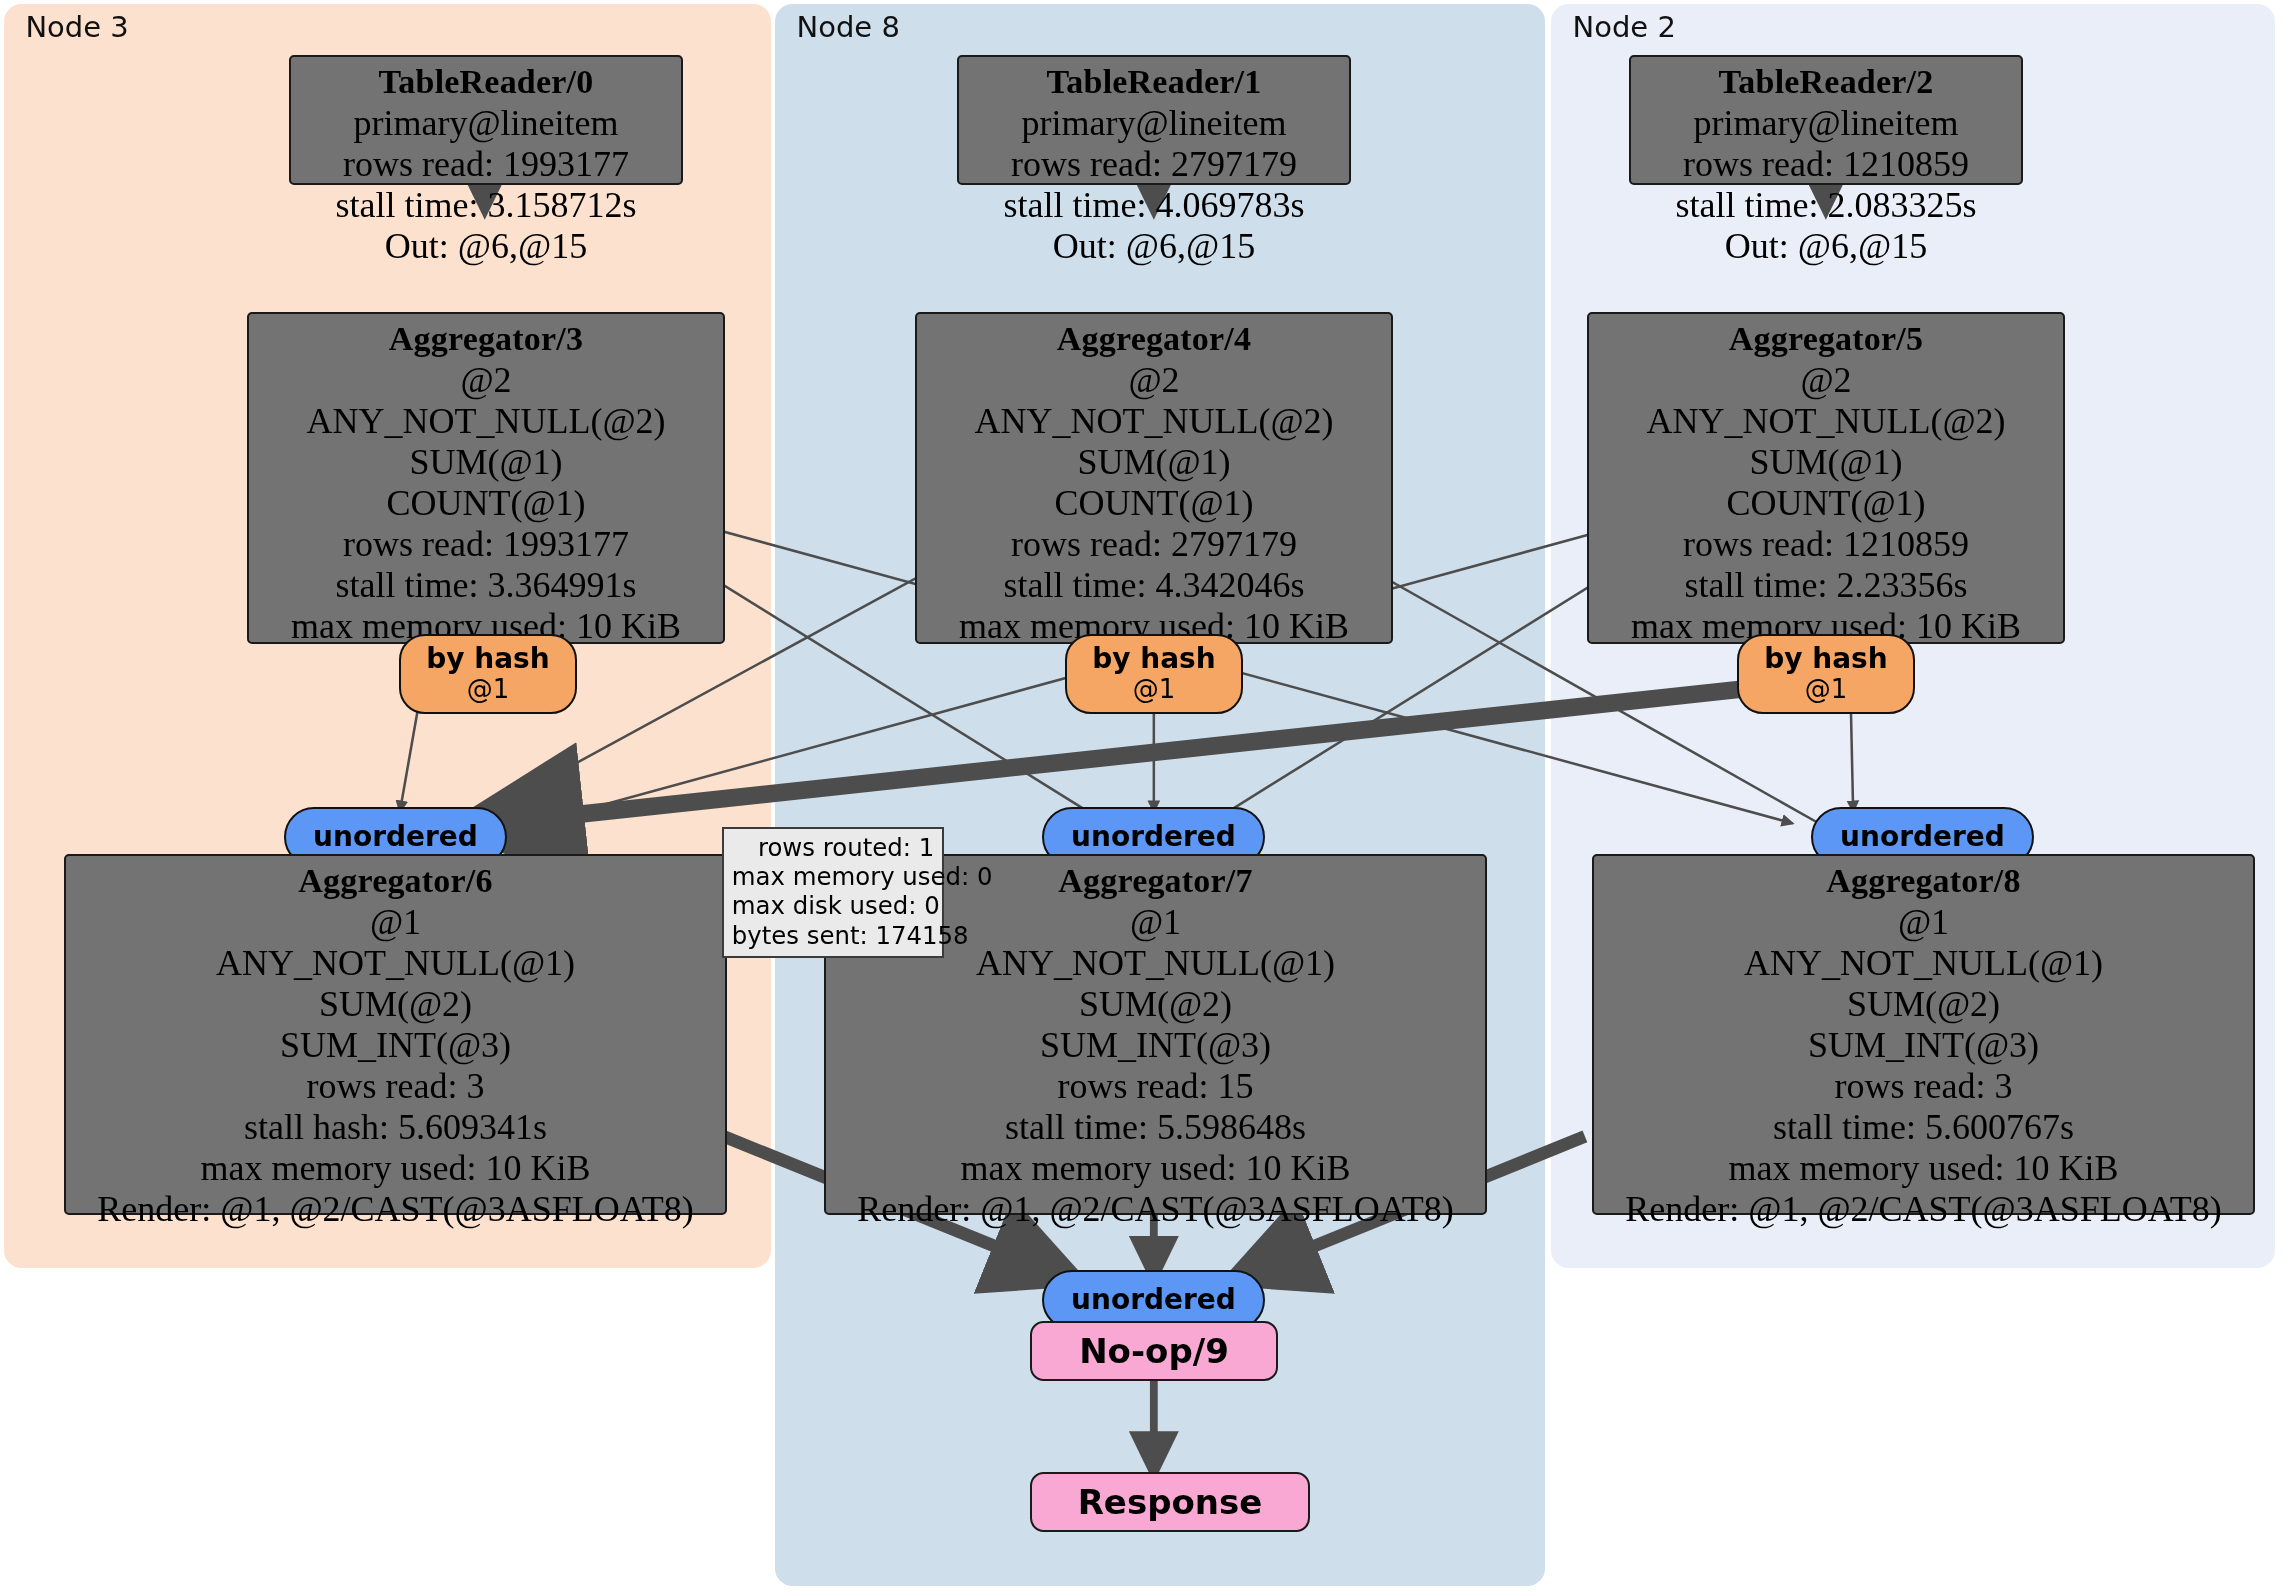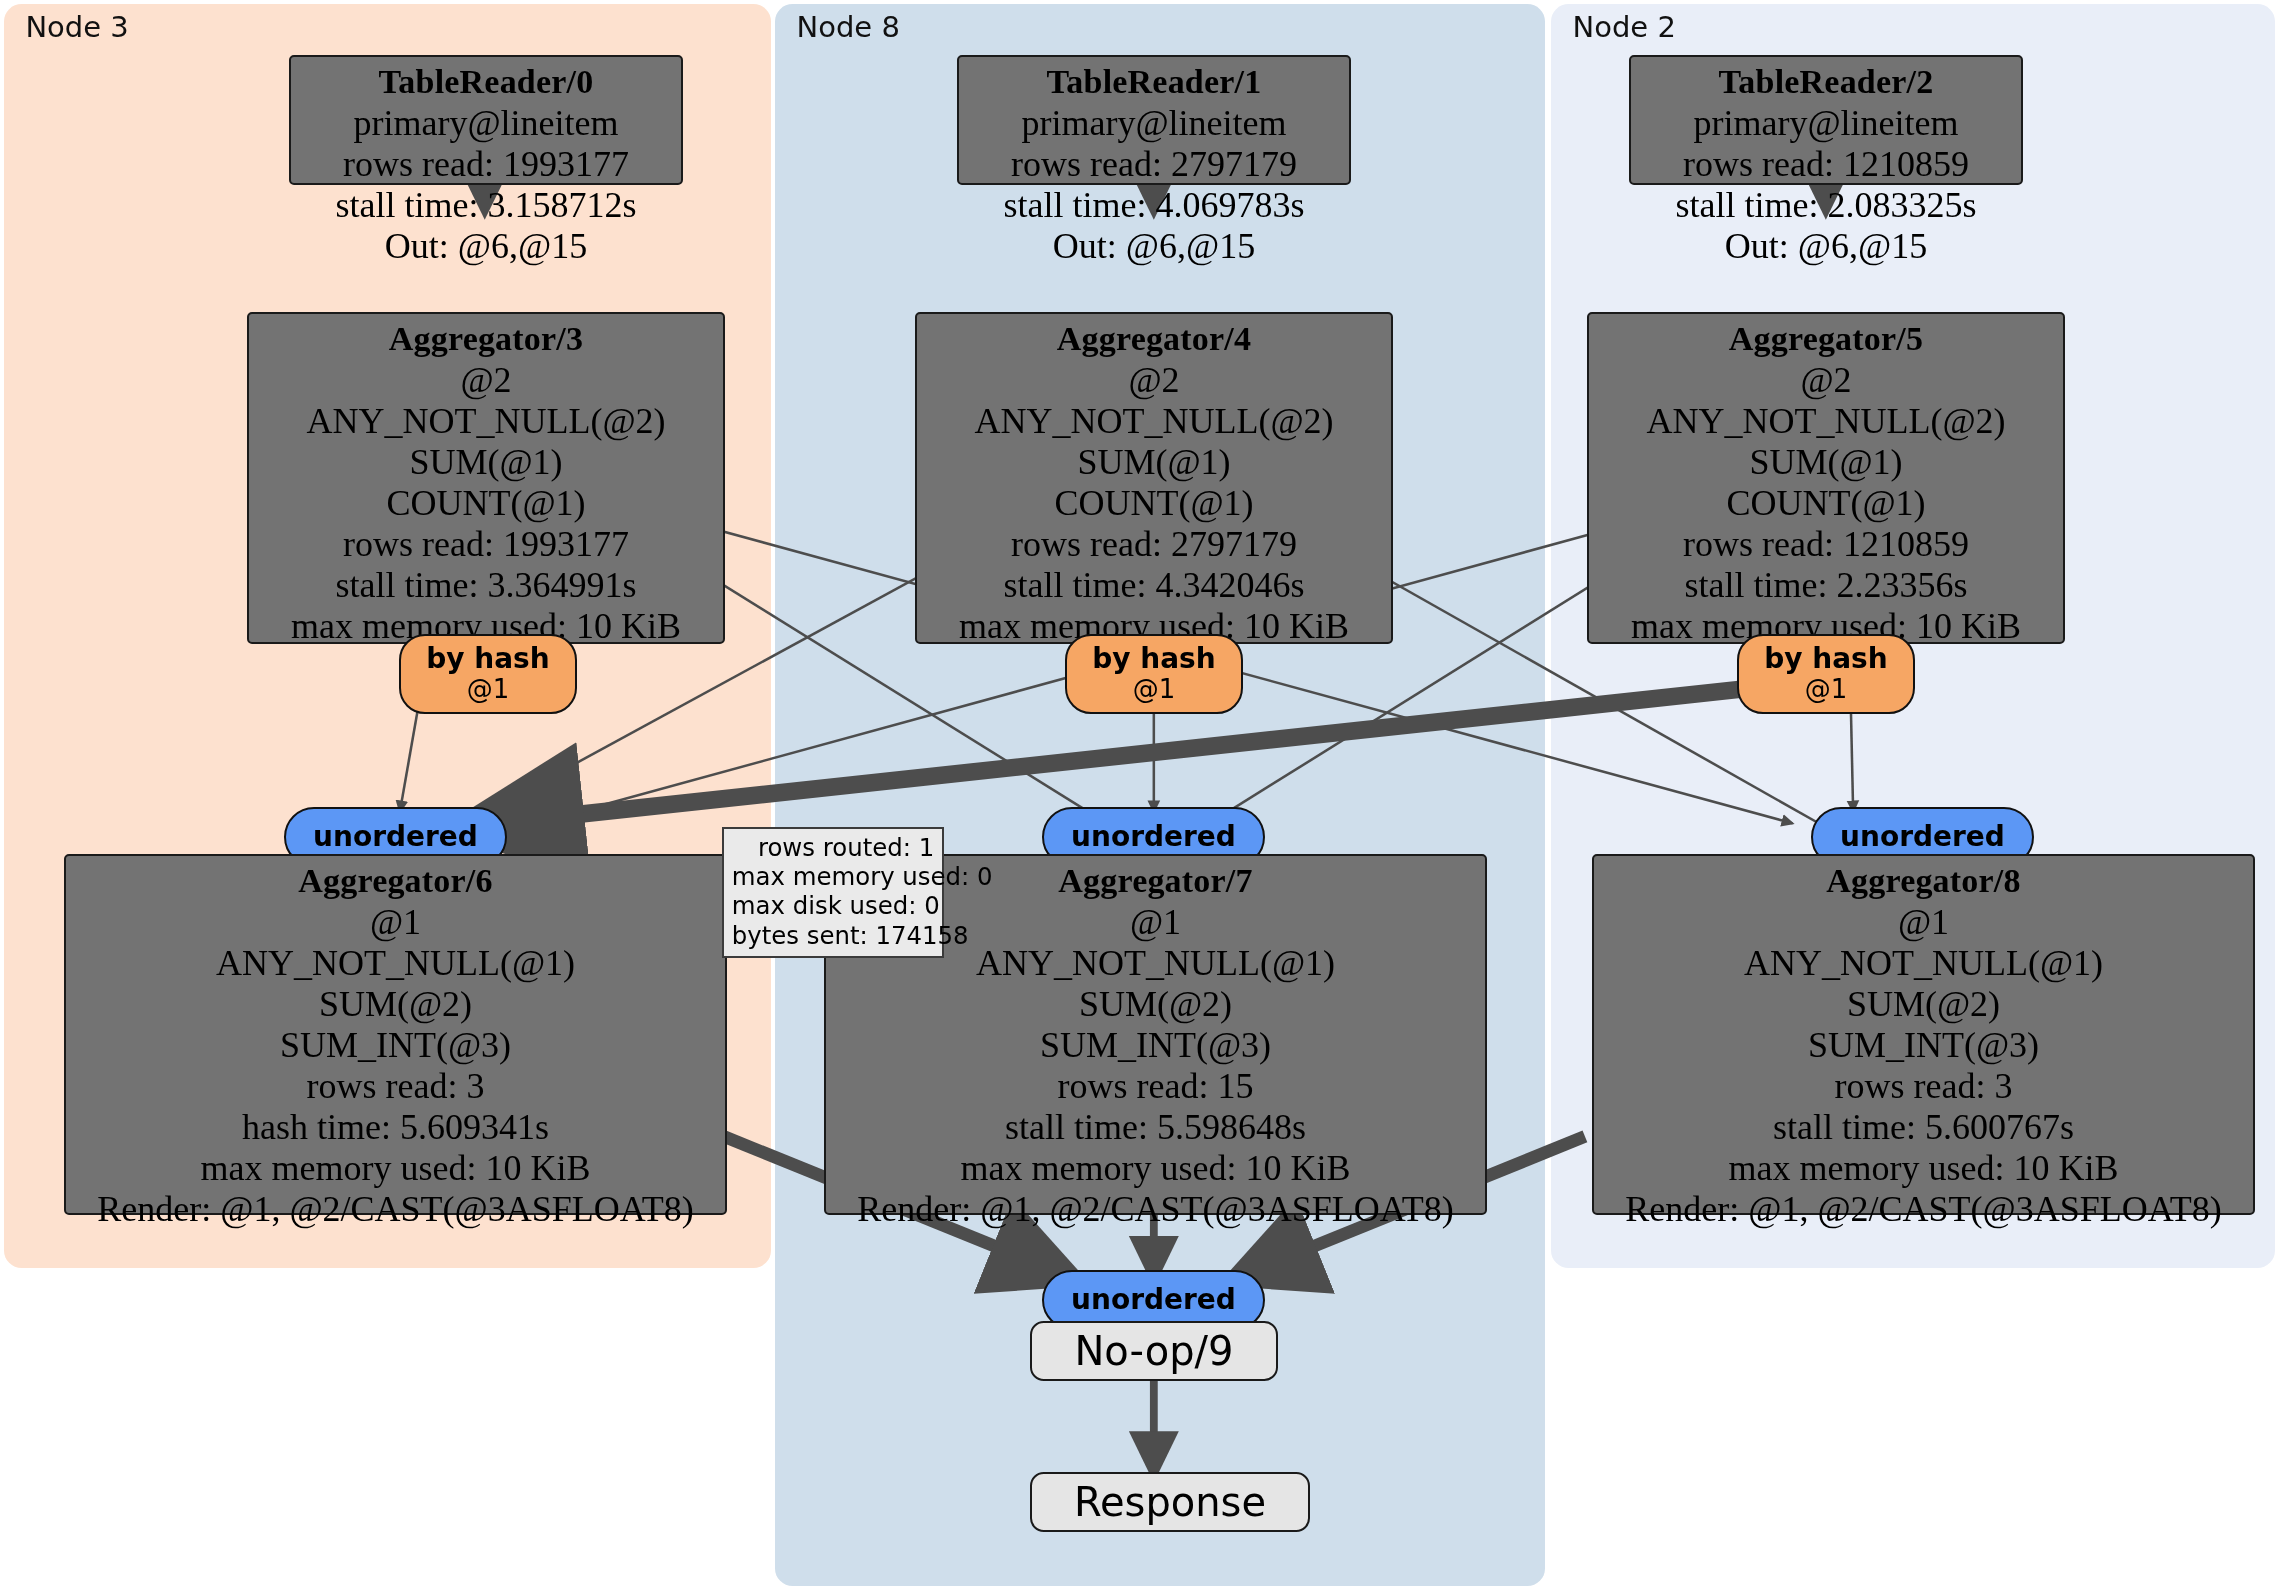--- a/index.html
+++ b/index.html
@@ -40,24 +40,24 @@
     color:#000;line-height:1.1;text-align:center;
   }
   .pill.byhash{background:#f6a664;border-radius:26px;}
   .pill.byhash .t1{font-size:28px;font-weight:bold;}
   .pill.byhash .t2{font-size:26px;}
   .pill.unordered{background:#5c97f5;border-radius:39px;}
   .pill.unordered .t1{font-size:28px;font-weight:bold;}
 
   
   .simplebox{
-    position:absolute;box-sizing:border-box;background:#e5e5e5;
+    position:absolute;box-sizing:border-box;background:#f9a8d4;
     border:2.9px solid #1a1a1a;border-radius:13.7px;
     display:flex;align-items:center;justify-content:center;
-    font-size:40px;font-weight:normal;color:#000;
+    font-size:34px;font-weight:bold;color:#000;
   }
 
   
   .stats{
     position:absolute;box-sizing:border-box;background:#eaeaea;
     border:2px solid #3b3b3b;
     padding:3.9px 7.8px 5.9px 7.8px;text-align:right;
     font-size:24.4px;line-height:1.2;color:#000;
   }
   .stats .ln{white-space:nowrap;}
@@ -202,21 +202,21 @@
     <div class="t1">unordered</div>
   </div>
 
   <div class="node" style="left:64px;top:854px;width:663px;height:361px;">
     <div class="ttl">Aggregator/6</div>
     <div class="ln">@1</div>
     <div class="ln">ANY_NOT_NULL(@1)</div>
     <div class="ln">SUM(@2)</div>
     <div class="ln">SUM_INT(@3)</div>
     <div class="ln">rows read: 3</div>
-    <div class="ln">hash time: 5.609341s</div>
+    <div class="ln">stall hash: 5.609341s</div>
     <div class="ln">max memory used: 10 KiB</div>
     <div class="ln">Render: @1, @2/CAST(@3ASFLOAT8)</div>
   </div>
 
   <div class="node" style="left:824px;top:854px;width:663px;height:361px;">
     <div class="ttl">Aggregator/7</div>
     <div class="ln">@1</div>
     <div class="ln">ANY_NOT_NULL(@1)</div>
     <div class="ln">SUM(@2)</div>
     <div class="ln">SUM_INT(@3)</div>

